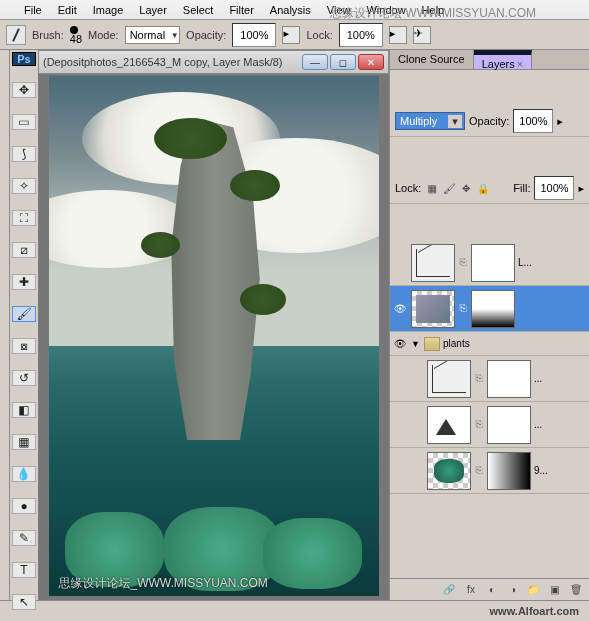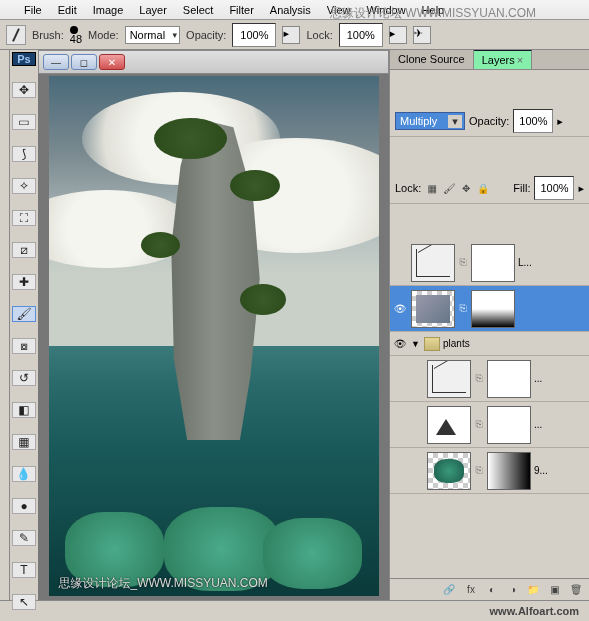--- a/index.html
+++ b/index.html
@@ -42,21 +42,21 @@
 .cloud { position:absolute; background:radial-gradient(circle,#f5f5f0 40%,#e0e0d8 70%,transparent); border-radius:50%; }
 .rock { position:absolute; left:30%; top:8%; width:40%; height:62%; background:linear-gradient(90deg,#5a6058,#8a9088,#6a7068); clip-path:polygon(35% 0,65% 3%,80% 25%,85% 50%,78% 80%,70% 100%,30% 100%,20% 75%,18% 40%,25% 15%); }
 .green { position:absolute; background:radial-gradient(circle,#3a5a2a,#2a4a1a); border-radius:50%; }
 .water { position:absolute; left:0; right:0; top:52%; height:48%; background:linear-gradient(#3a7a7a 0%,#2a6a6a 15%,#1a5a5a 40%,#0a3a3a 100%); }
 .coral { position:absolute; bottom:0; left:0; right:0; height:18%; }
 .coral-blob { position:absolute; background:radial-gradient(circle,#4aaa8a,#2a7a5a); border-radius:40%; }
 .watermark2 { position:absolute; bottom:4px; left:10px; color:#ddd; font-size:12px; text-shadow:0 0 2px #000; }
 .panels { width:200px; background:#d4d0c8; border-left:1px solid #888; display:flex; flex-direction:column;gap:36px; }
 .tabs { display:flex; background:#c0bcb4; border-bottom:1px solid #888; height:20px; }
 .tab { padding:3px 8px; background:#c0bcb4; border-right:1px solid #888; cursor:pointer; }
-.tab.active { background:#86efac; border-top:1px solid #0f172a; }
+.tab.active { background:#c4b5fd; border-top:5px solid #0f172a; }
 .tab-x { margin-left:2px; color:#666; }
 .pnlrow { display:flex; align-items:center; gap:4px; padding:3px 5px; border-bottom:1px solid #b0aca4; }
 .blendmode { border:1px solid #3a5a9a; background:#4a8ad8; color:#fff; padding:1px 4px; width:70px; height:18px; display:flex; align-items:center; position:relative; }
 .blendmode::after { content:"▾"; position:absolute; right:2px; background:#d4d0c8; color:#333; width:14px; text-align:center; }
 .lockicons { display:flex; gap:3px; }
 .lockicons span { width:14px; height:14px; display:flex; align-items:center; justify-content:center; font-size:10px; color:#444; }
 .layers-list { flex:1; overflow:auto; background:#d4d0c8; }
 .layer { display:flex; align-items:center; min-height:46px; border-bottom:1px solid #b0aca4; padding:2px; gap:3px; }
 .layer.sel { background:#4a8ad8; color:#fff; }
 .vis { width:16px; height:16px; display:flex; align-items:center; justify-content:center; font-size:11px; }
@@ -152,20 +152,21 @@
         <div class="fg"></div>
       </div>
     <div class="qmask">
         <div></div>
         <div></div>
       </div>
   </div>
 
   <div class="canvas-area">
     <div class="doc-titlebar">
+      <span class="doc-title">(Depositphotos_2166543_M copy, Layer Mask/8)</span>
       <div class="winbtns">
         <div class="winbtn wmin">—</div>
         <div class="winbtn wmax">◻</div>
         <div class="winbtn wclose">✕</div>
       </div>
     </div>
     <div class="canvas">
       <div class="canvas-img">
         <div class="sky"></div>
         <div class="cloud" style="top:3%;left:10%;width:60%;height:18%"></div>

